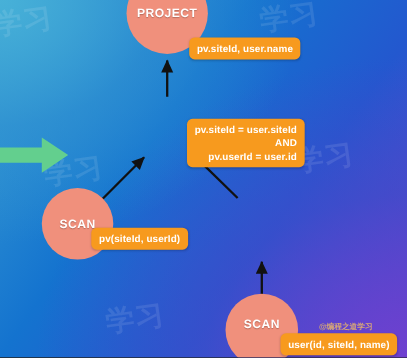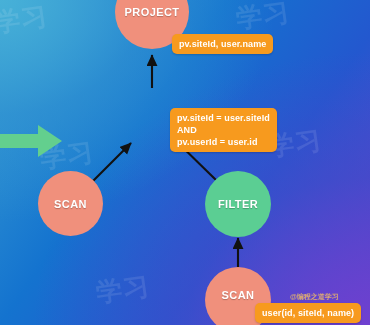--- a/index.html
+++ b/index.html
@@ -66,21 +66,21 @@
   .badge {
     position: absolute;
     background: #f79a1e;
     border-radius: 5px;
     color: #ffffff;
     font-size: 9px;
     font-weight: bold;
     letter-spacing: 0.1px;
     padding: 4px 7px;
     line-height: 12px;
-    text-align: left;
+    text-align: right;
     white-space: pre-line;
     box-shadow: 0 1px 2px rgba(0,0,0,0.18);
   }
 
   
   #flow-arrow {
     position: absolute;
     left: 0px;
     top: 124px;
     width: 64px;
@@ -116,33 +116,31 @@
 
   <div class="node node-project" style="left:115px; top:-25px; width:74px; height:74px;">
     <span class="node-label">PROJECT</span>
   </div>
 
 
   <div class="node node-scan-left" style="left:38px; top:171px; width:65px; height:65px; border-radius:50%; background:#f0907c;">
     <span class="node-label">SCAN</span>
   </div>
 
-  <div class="node node-filter" style="left:205px; top:171px; width:66px; height:66px;">
-    <span class="node-label">FILTER</span>
-  </div>
 
   <div class="node node-scan-bottom" style="left:205px; top:267px; width:66px; height:66px; background:#f0907c;">
     <span class="node-label" style="margin-top:-10px;">SCAN</span>
   </div>
 
   <div class="badge" style="left:172px; top:34px;">pv.siteId, user.name</div>
 
   <div class="badge" style="left:170px; top:108px;">pv.siteId = user.siteId
 AND
 pv.userId = user.id</div>
 
+  <div class="badge" style="left:83px; top:207px;">pv(siteId, userId)</div>
 
 
   <div class="badge" style="left:255px; top:303px;">user(id, siteId, name)</div>
 
   <div class="wm wm-6">@编程之道学习</div>
 
 </div>
 
 </body></html>

